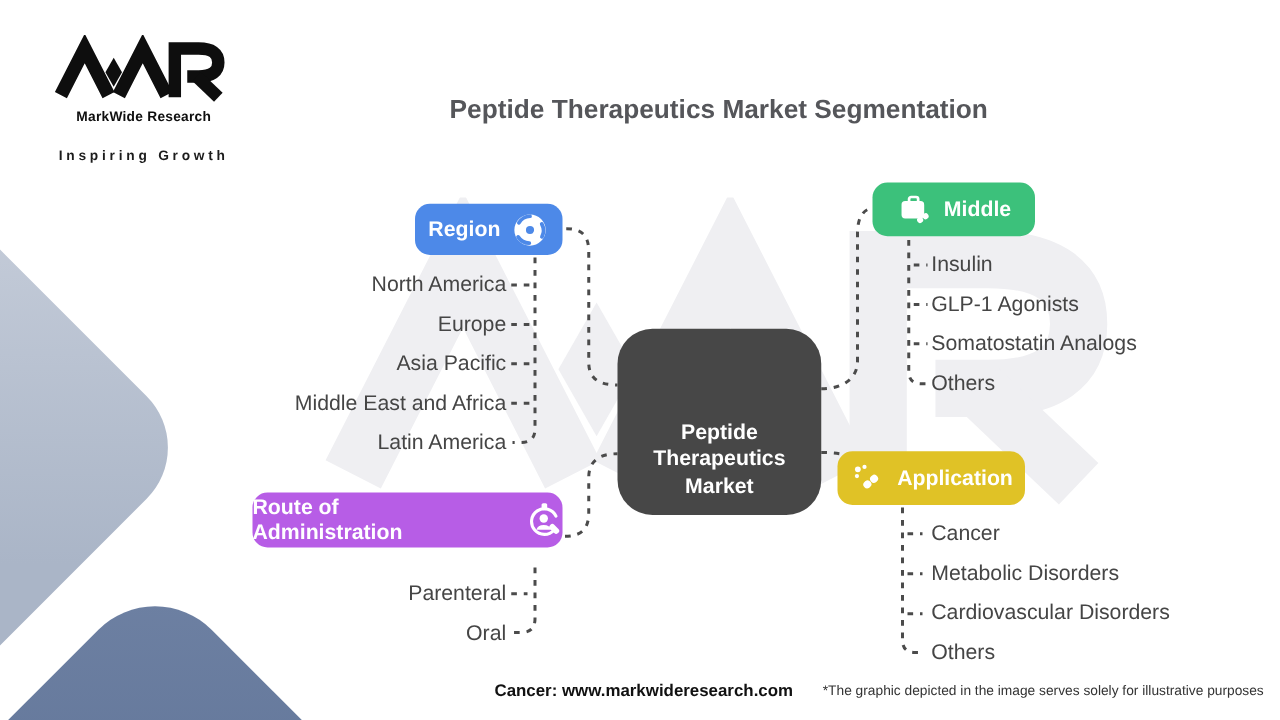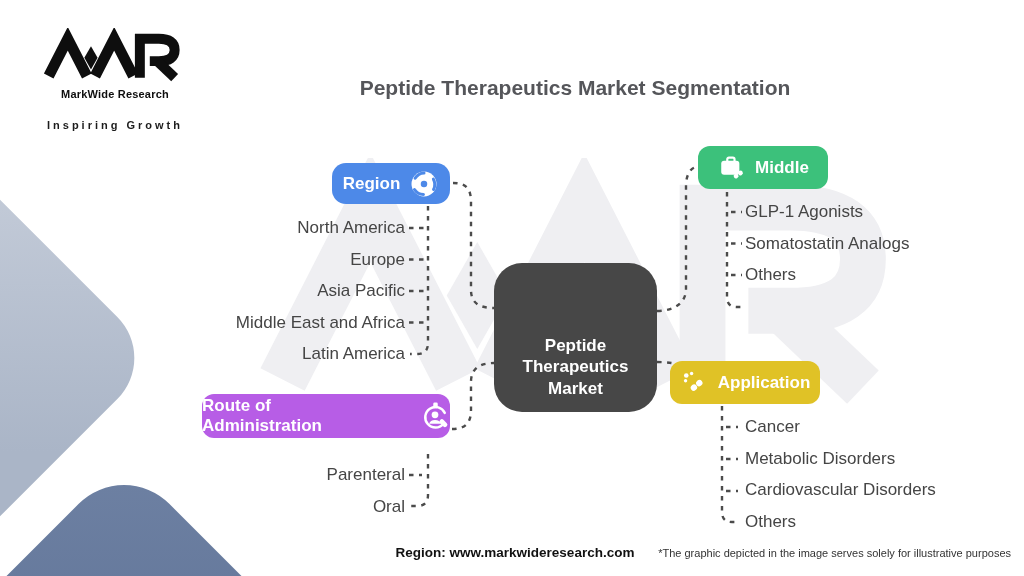--- a/index.html
+++ b/index.html
@@ -33,21 +33,21 @@
     border-radius:28px;display:flex;flex-direction:column;justify-content:flex-end;
     align-items:center;padding-bottom:13px;box-sizing:border-box;z-index:6;}
   #center-node .label{width:128px;text-align:center;color:#ffffff;font-weight:bold;
     font-size:17px;line-height:21.5px;}
 
   
   .branch-btn{position:absolute;display:flex;align-items:center;justify-content:center;
     gap:9px;border-radius:12px;color:#ffffff;font-weight:bold;font-size:17px;
     box-sizing:border-box;z-index:6;}
   .branch-btn svg{flex:0 0 auto;}
-  #btn-region{left:332px;top:163px;width:118px;height:41px;padding:0 8px;border-radius:14px;}
+  #btn-region{left:332px;top:163px;width:118px;height:41px;padding:0 8px;}
   #btn-product{left:698px;top:146px;width:130px;height:43px;}
   #btn-application{left:670px;top:361px;width:150px;height:43px;}
   #btn-route{left:202px;top:394px;width:248px;height:44px;gap:43px;}
 
   
   .item-list{position:absolute;font-size:17px;color:#454545;z-index:6;}
   .item-list div{white-space:nowrap;}
   #list-region{right:619px;top:212px;line-height:31.5px;text-align:right;}
   #list-product{left:745px;top:196px;line-height:31.6px;}
   #list-application{left:745px;top:411px;line-height:31.7px;}
@@ -186,33 +186,34 @@
 
   <div class="item-list" id="list-region">
     <div>North America</div>
     <div>Europe</div>
     <div>Asia Pacific</div>
     <div>Middle East and Africa</div>
     <div>Latin America</div>
   </div>
 
   <div class="item-list" id="list-product">
+    <div>Insulin</div>
     <div>GLP-1 Agonists</div>
     <div>Somatostatin Analogs</div>
     <div>Others</div>
   </div>
 
   <div class="item-list" id="list-route">
     <div>Parenteral</div>
     <div>Oral</div>
   </div>
 
   <div class="item-list" id="list-application">
     <div>Cancer</div>
     <div>Metabolic Disorders</div>
     <div>Cardiovascular Disorders</div>
     <div>Others</div>
   </div>
 
-  <div id="footer-source">Region: www.markwideresearch.com</div>
+  <div id="footer-source">Cancer: www.markwideresearch.com</div>
   <div id="footer-disclaimer">*The graphic depicted in the image serves solely for illustrative purposes</div>
 
 </div>
 
 </body></html>

